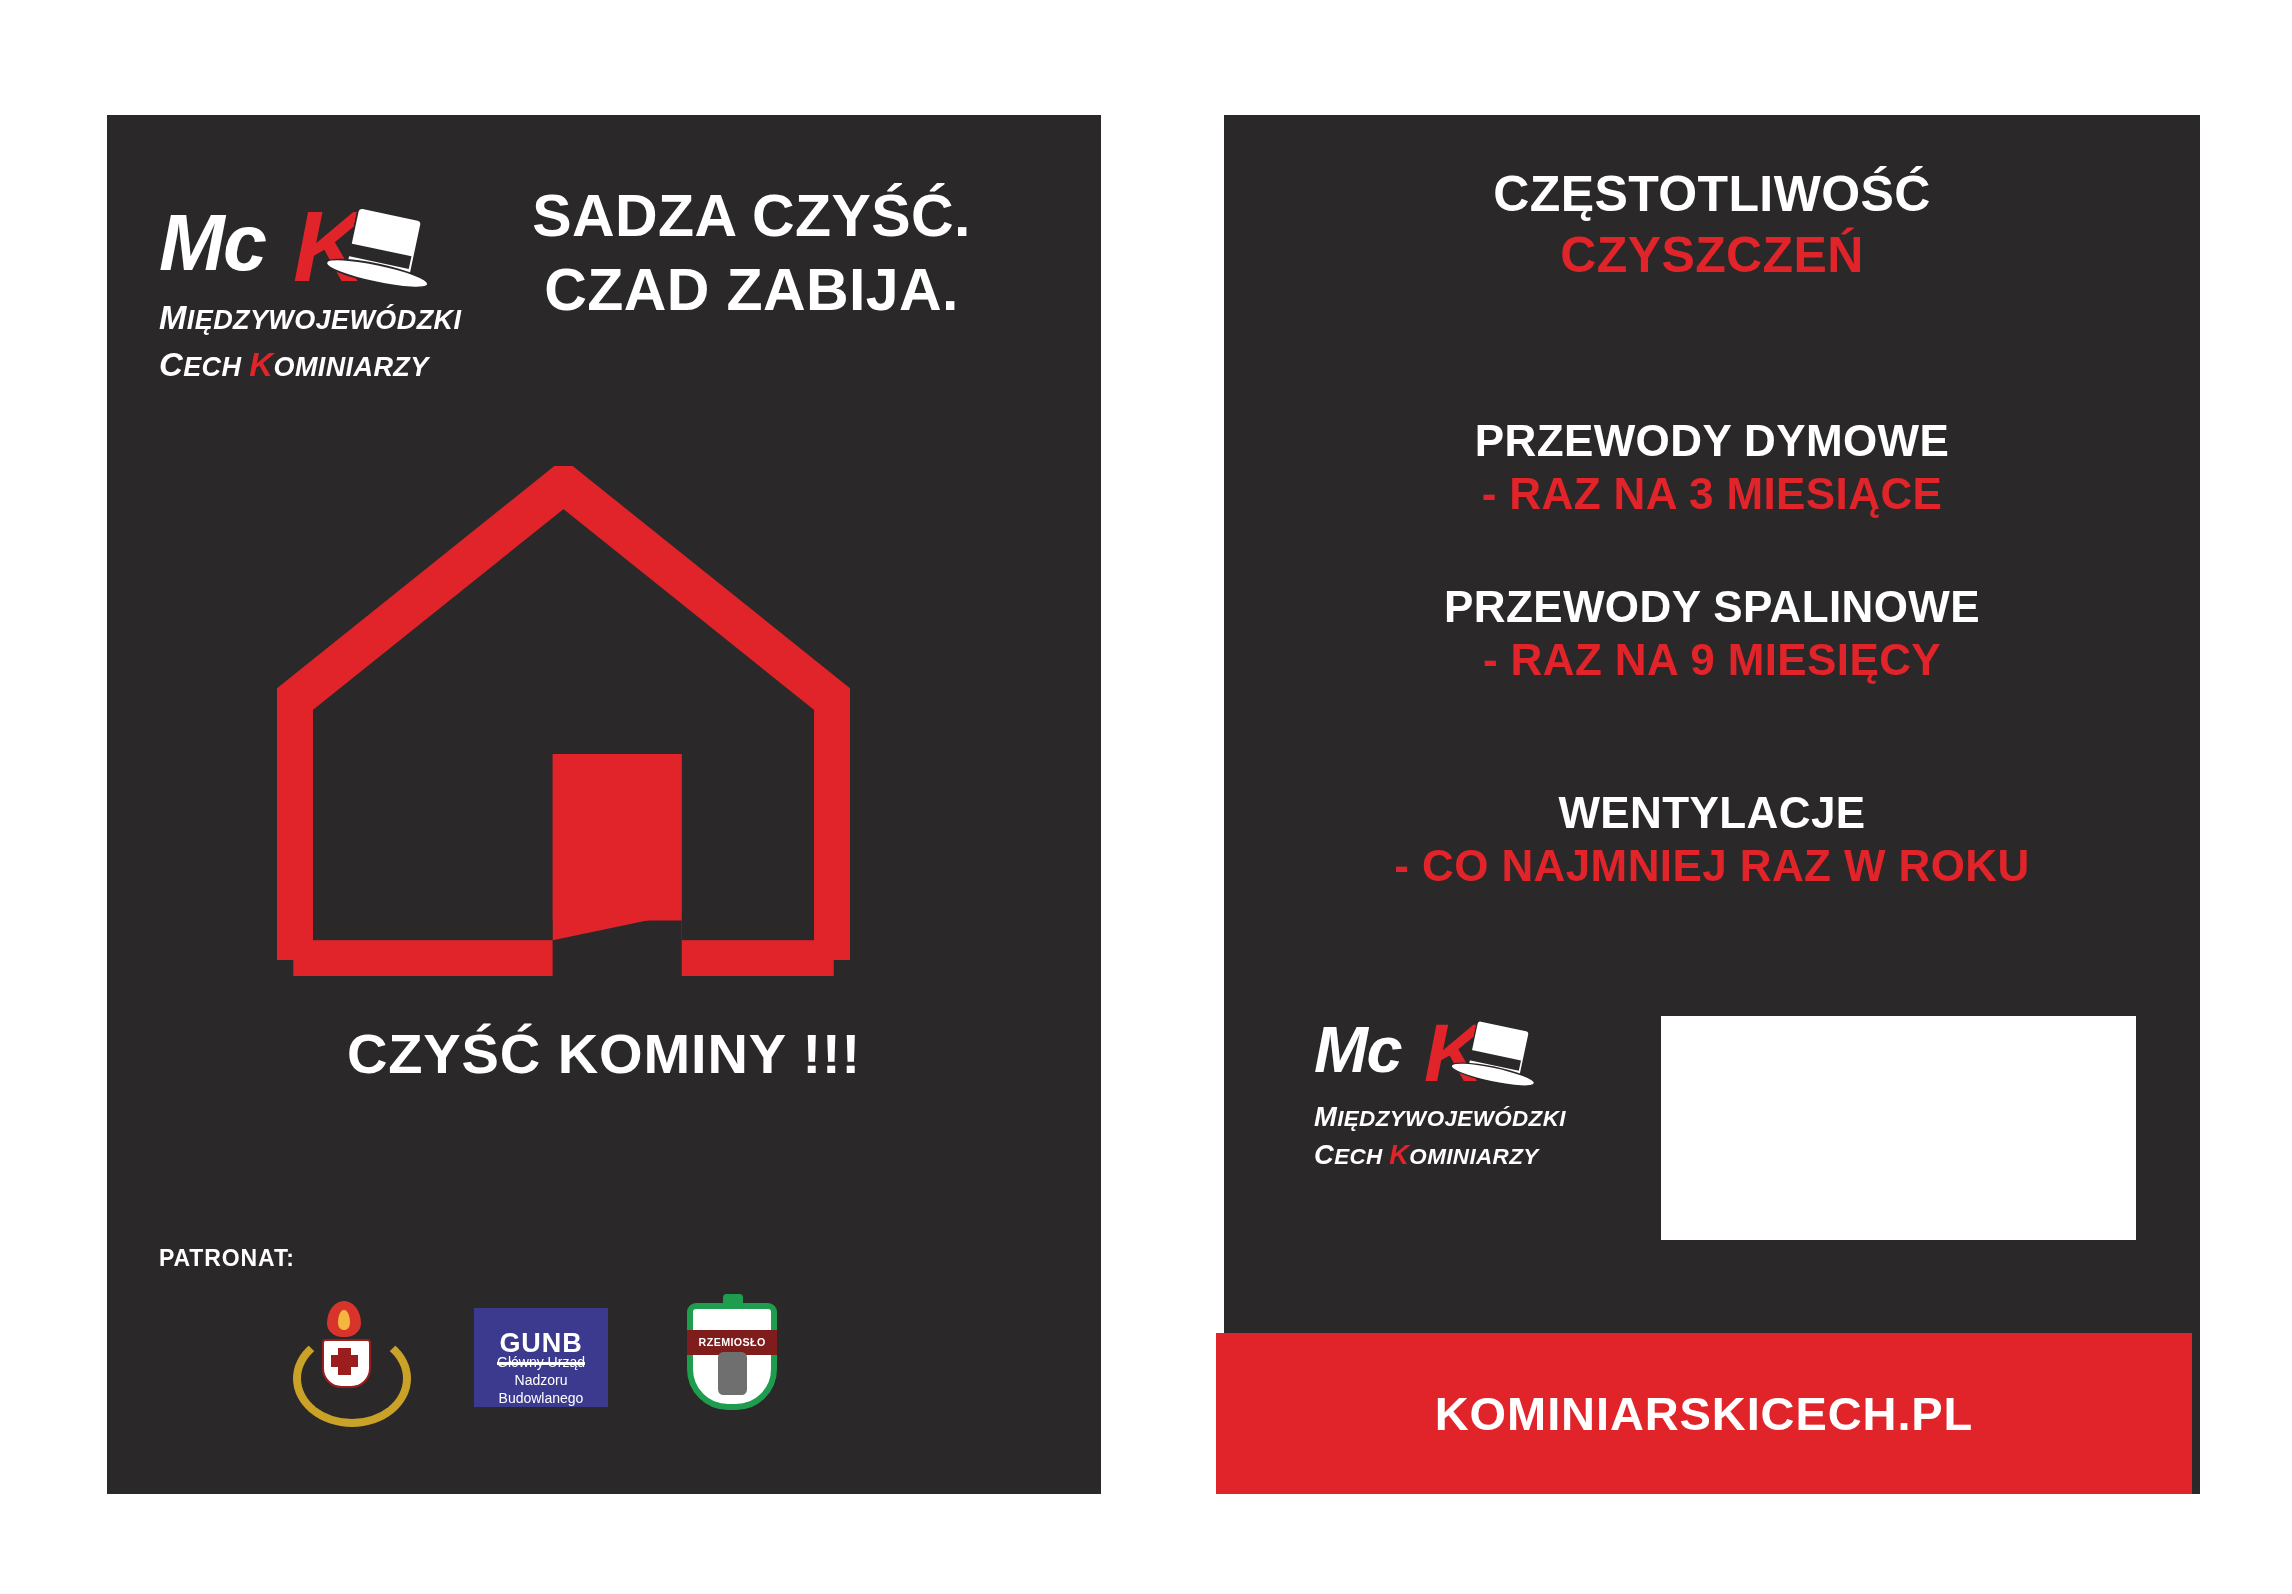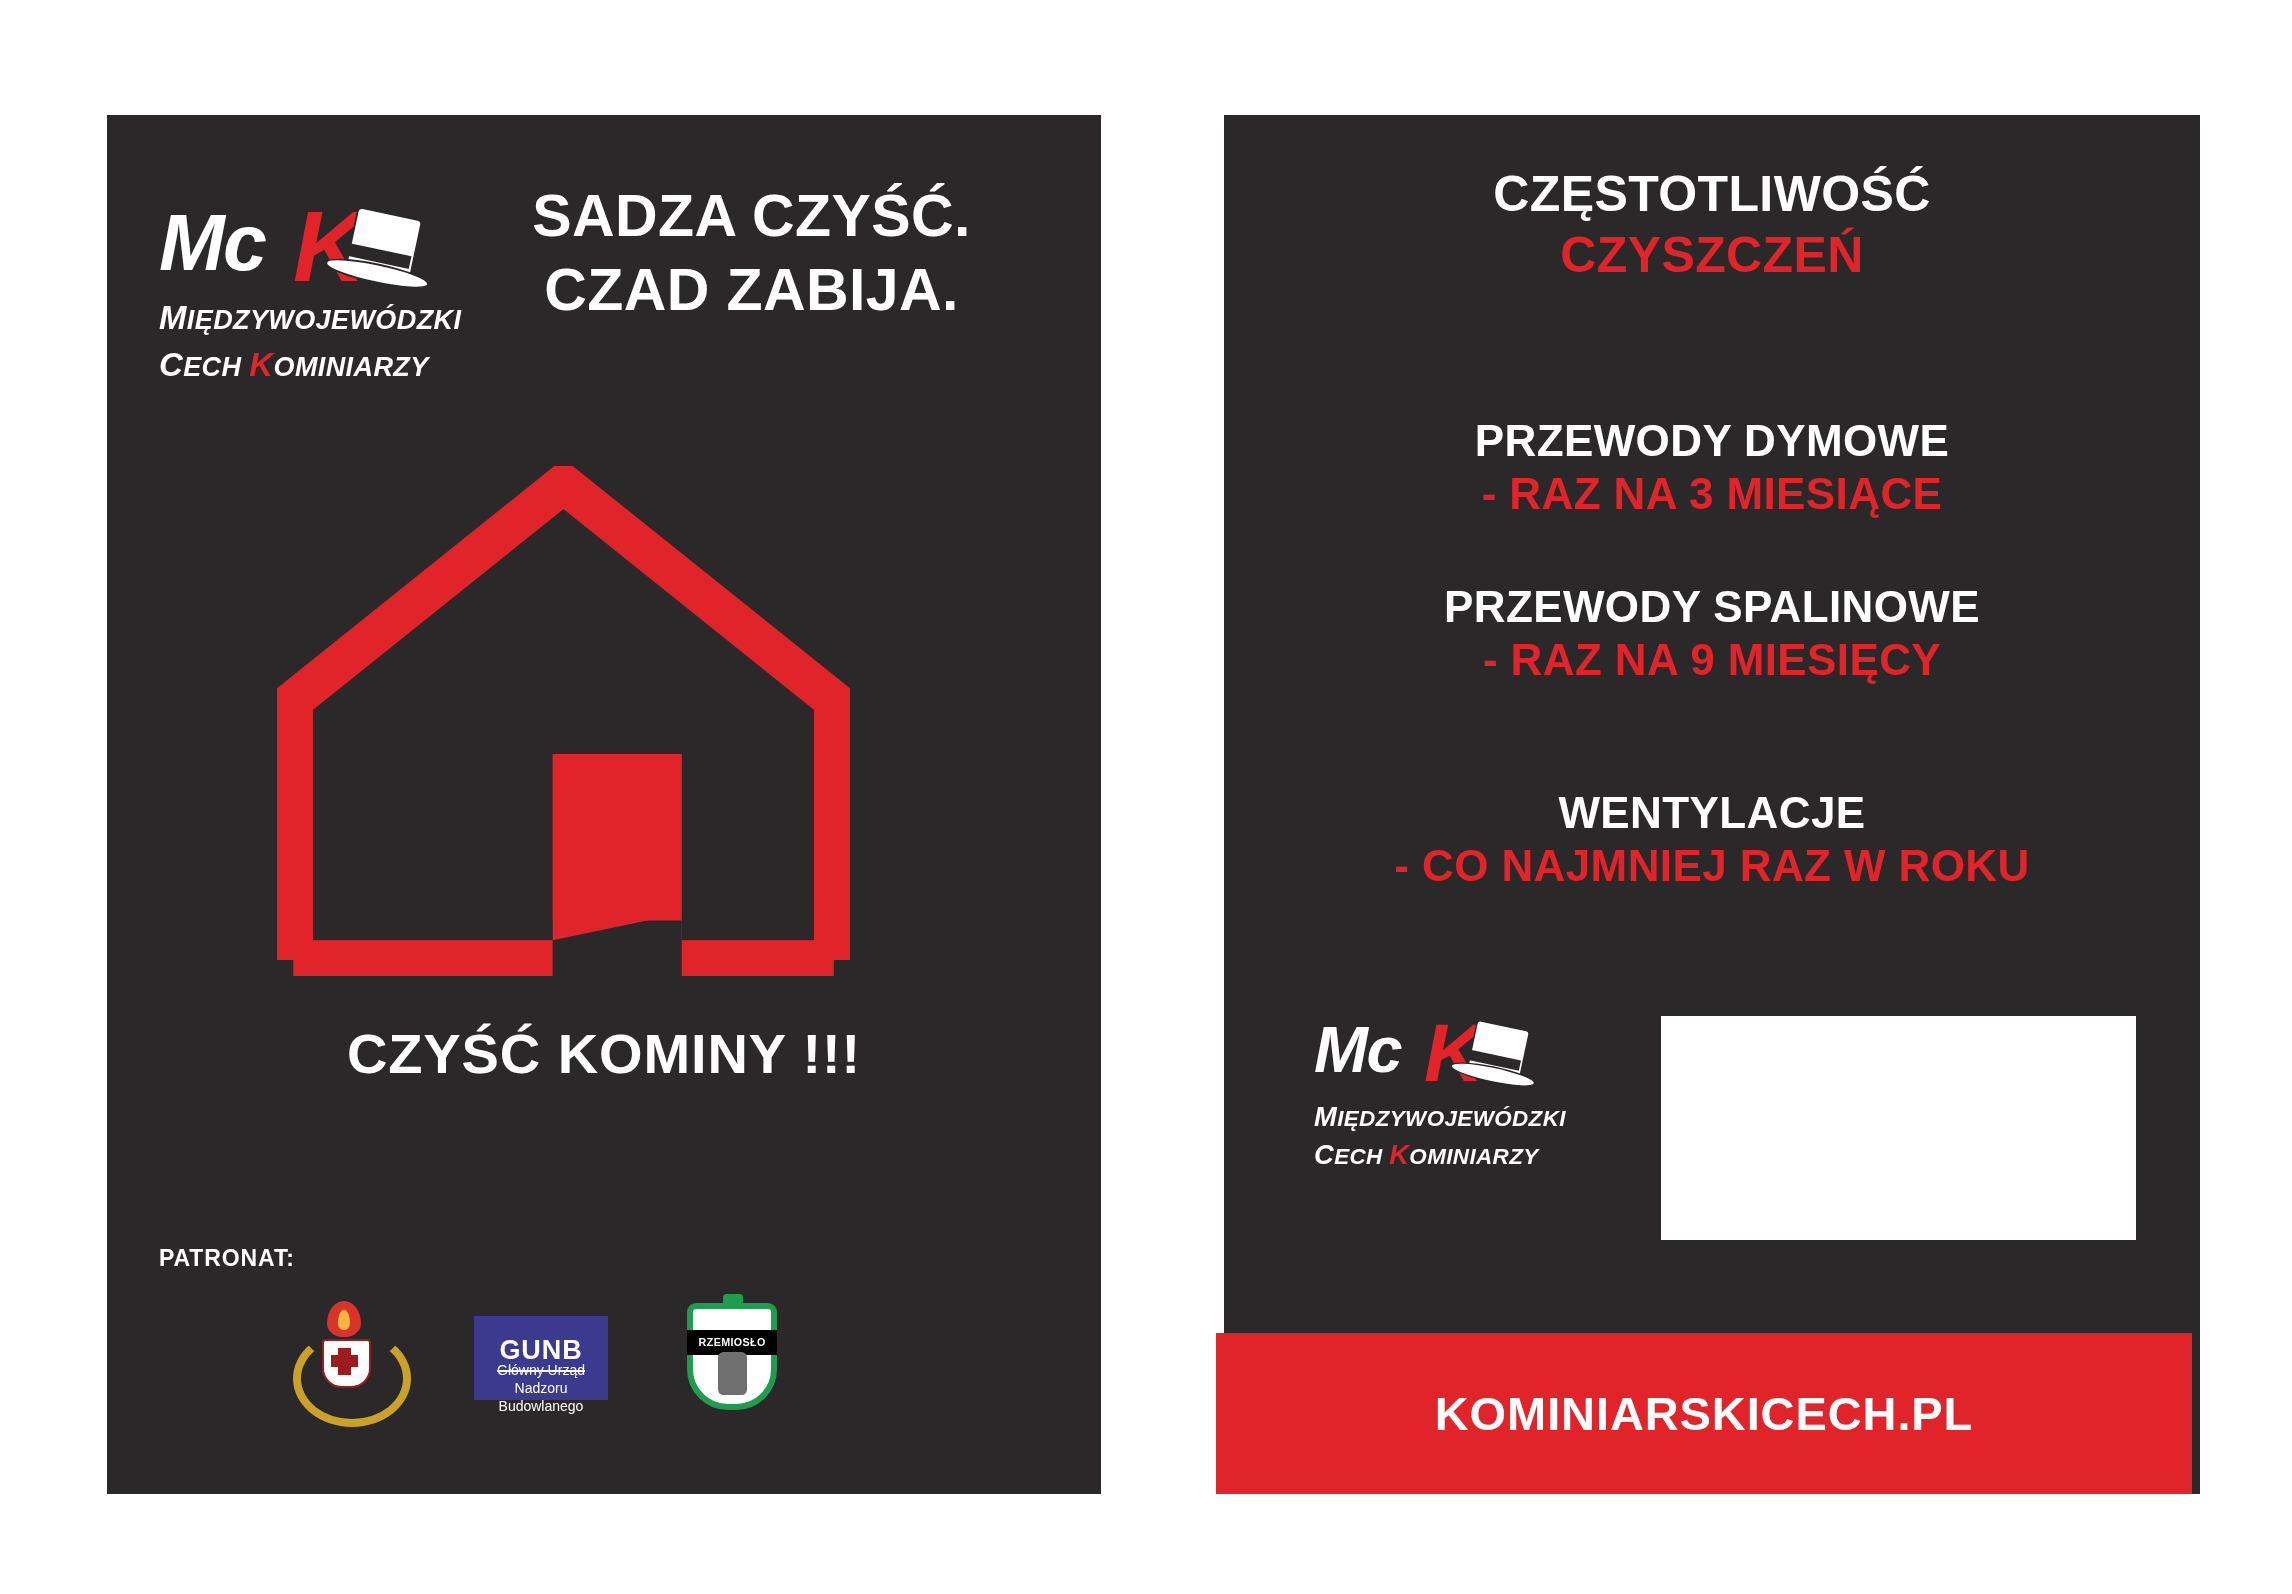--- a/index.html
+++ b/index.html
@@ -259,21 +259,21 @@
     top: 9px;
     width: 12.5px;
     height: 19.7px;
     background: #f4b63f;
     border-radius: 50% 50% 45% 45% / 62% 62% 38% 38%;
   }
 
   
   .gunb {
     width: 134px;
-    height: 84px;
+    height: 99px;
     background: #3b3a8f;
     position: relative;
     color: #ffffff;
     text-align: center;
   }
   .gunb-title {
     position: absolute;
     top: 19.7px;
     left: 0;
     width: 100%;
@@ -314,21 +314,21 @@
     border: 6.3px solid #1f9d4e;
     border-radius: 9px 9px 41px 41px;
     box-sizing: border-box;
   }
   .rzem-band {
     position: absolute;
     left: 7.2px;
     top: 30px;
     width: 90px;
     height: 25px;
-    background: #000000;
+    background: #7f1d1d;
     color: #ffffff;
     font-size: 10.7px;
     font-weight: bold;
     letter-spacing: 0.4px;
     display: flex;
     align-items: center;
     justify-content: center;
   }
   .rzem-hand {
     position: absolute;

